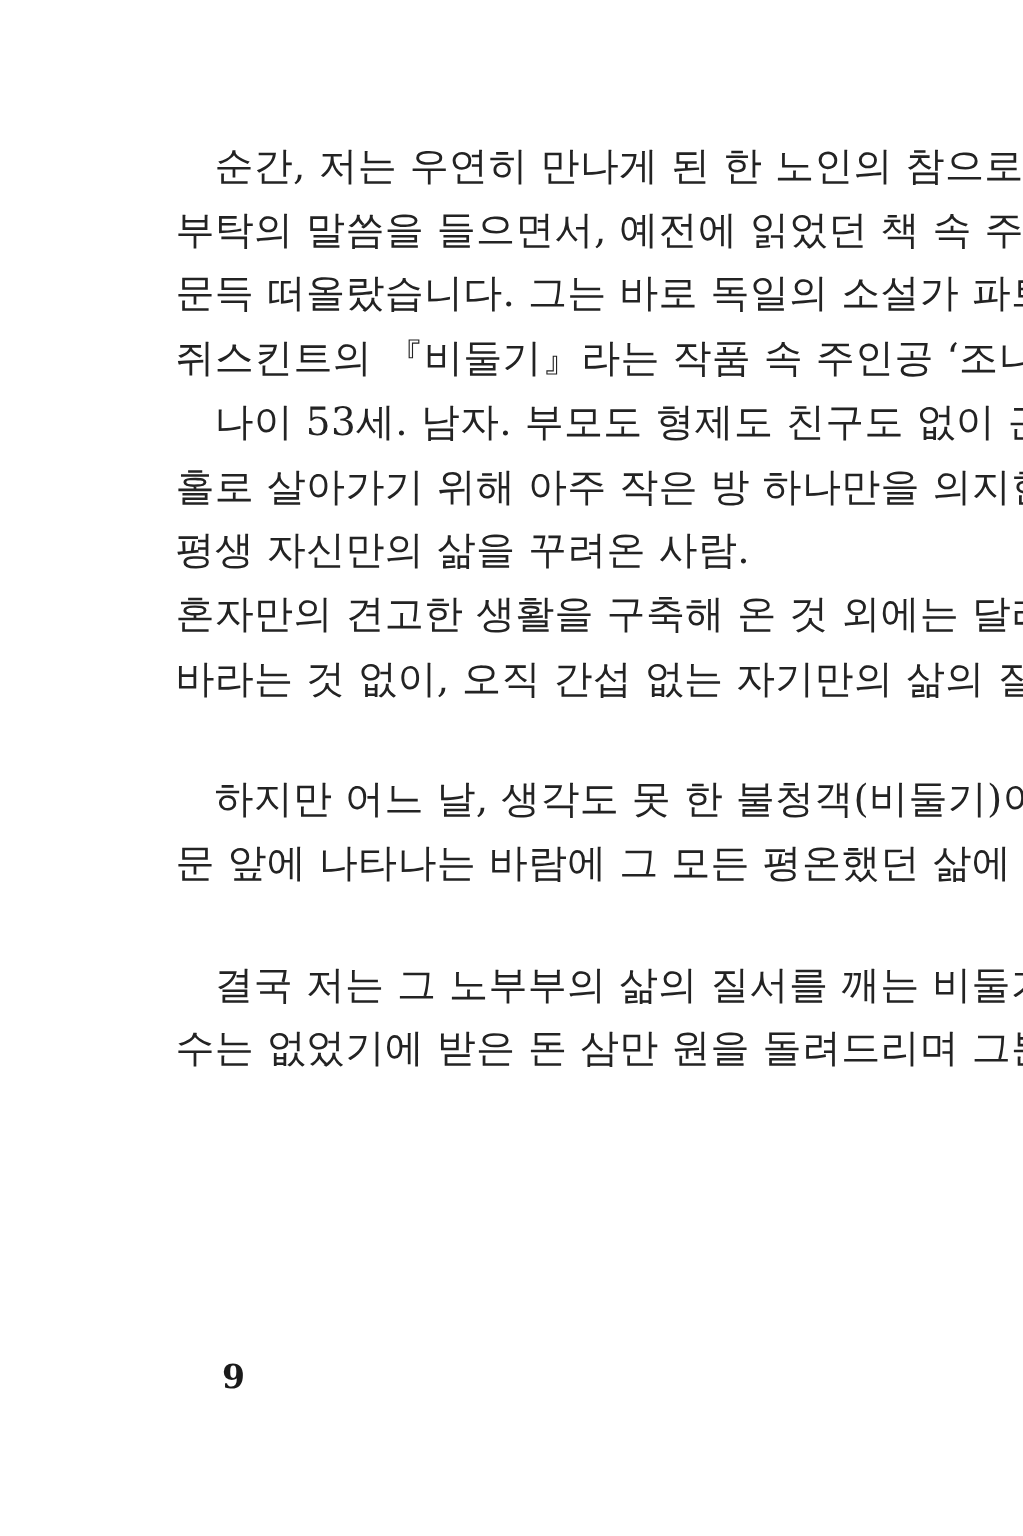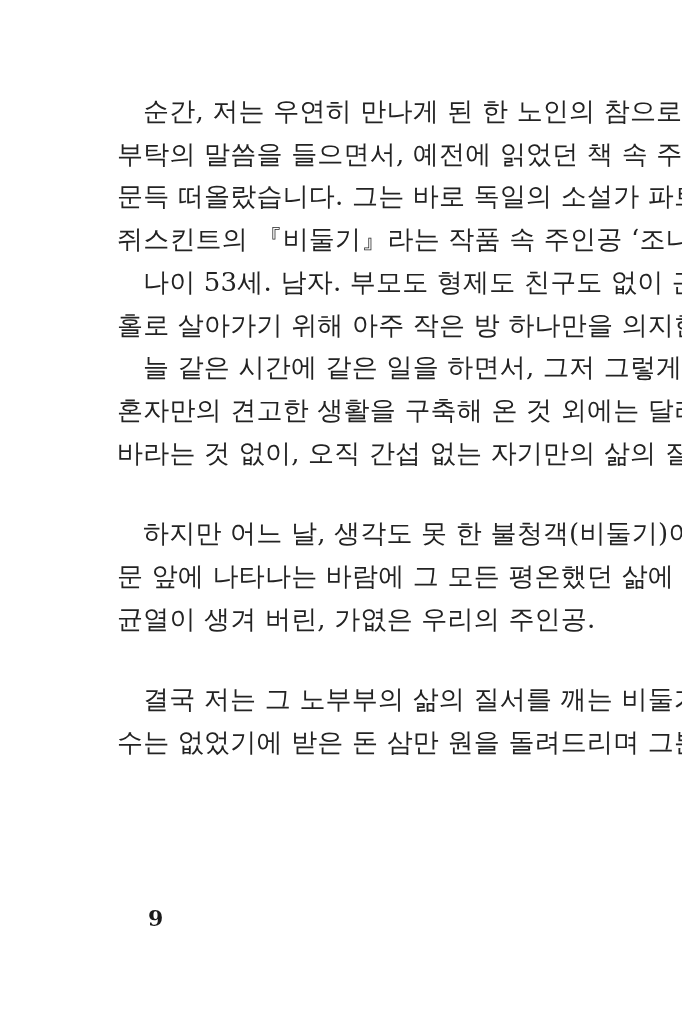--- a/index.html
+++ b/index.html
@@ -65,32 +65,31 @@
     <div class="paragraph">
       <div class="text-line indent">순간, 저는 우연히 만나게 된 한 노인의 참으로 간절한</div>
       <div class="text-line">부탁의 말씀을 들으면서, 예전에 읽었던 책 속 주인공이</div>
       <div class="text-line">문득 떠올랐습니다. 그는 바로 독일의 소설가 파트리크</div>
       <div class="text-line">쥐스킨트의 『비둘기』라는 작품 속 주인공 ‘조나단’이었죠.</div>
     </div>
 
     <div class="paragraph">
       <div class="text-line indent">나이 53세. 남자. 부모도 형제도 친구도 없이 근 평생을</div>
       <div class="text-line">홀로 살아가기 위해 아주 작은 방 하나만을 의지한 채</div>
+      <div class="text-line">평생 자신만의 삶을 꾸려온 사람.</div>
     </div>
 
     <div class="paragraph">
-      <div class="text-line indent">늘 같은 시간에 같은 일을 하면서, 그저 그렇게</div>
       <div class="text-line">혼자만의 견고한 생활을 구축해 온 것 외에는 달리</div>
       <div class="text-line">바라는 것 없이, 오직 간섭 없는 자기만의 삶의 질서를</div>
     </div>
 
     <div class="paragraph section-gap">
       <div class="text-line indent">하지만 어느 날, 생각도 못 한 불청객(비둘기)이 자기 집</div>
       <div class="text-line">문 앞에 나타나는 바람에 그 모든 평온했던 삶에 엄청난</div>
-      <div class="text-line">균열이 생겨 버린, 가엾은 우리의 주인공.</div>
     </div>
 
     <div class="paragraph section-gap">
       <div class="text-line indent">결국 저는 그 노부부의 삶의 질서를 깨는 비둘기가 될</div>
       <div class="text-line">수는 없었기에 받은 돈 삼만 원을 돌려드리며 그분들을</div>
     </div>
 
   </div>
 
   <div class="page-number">9</div>

